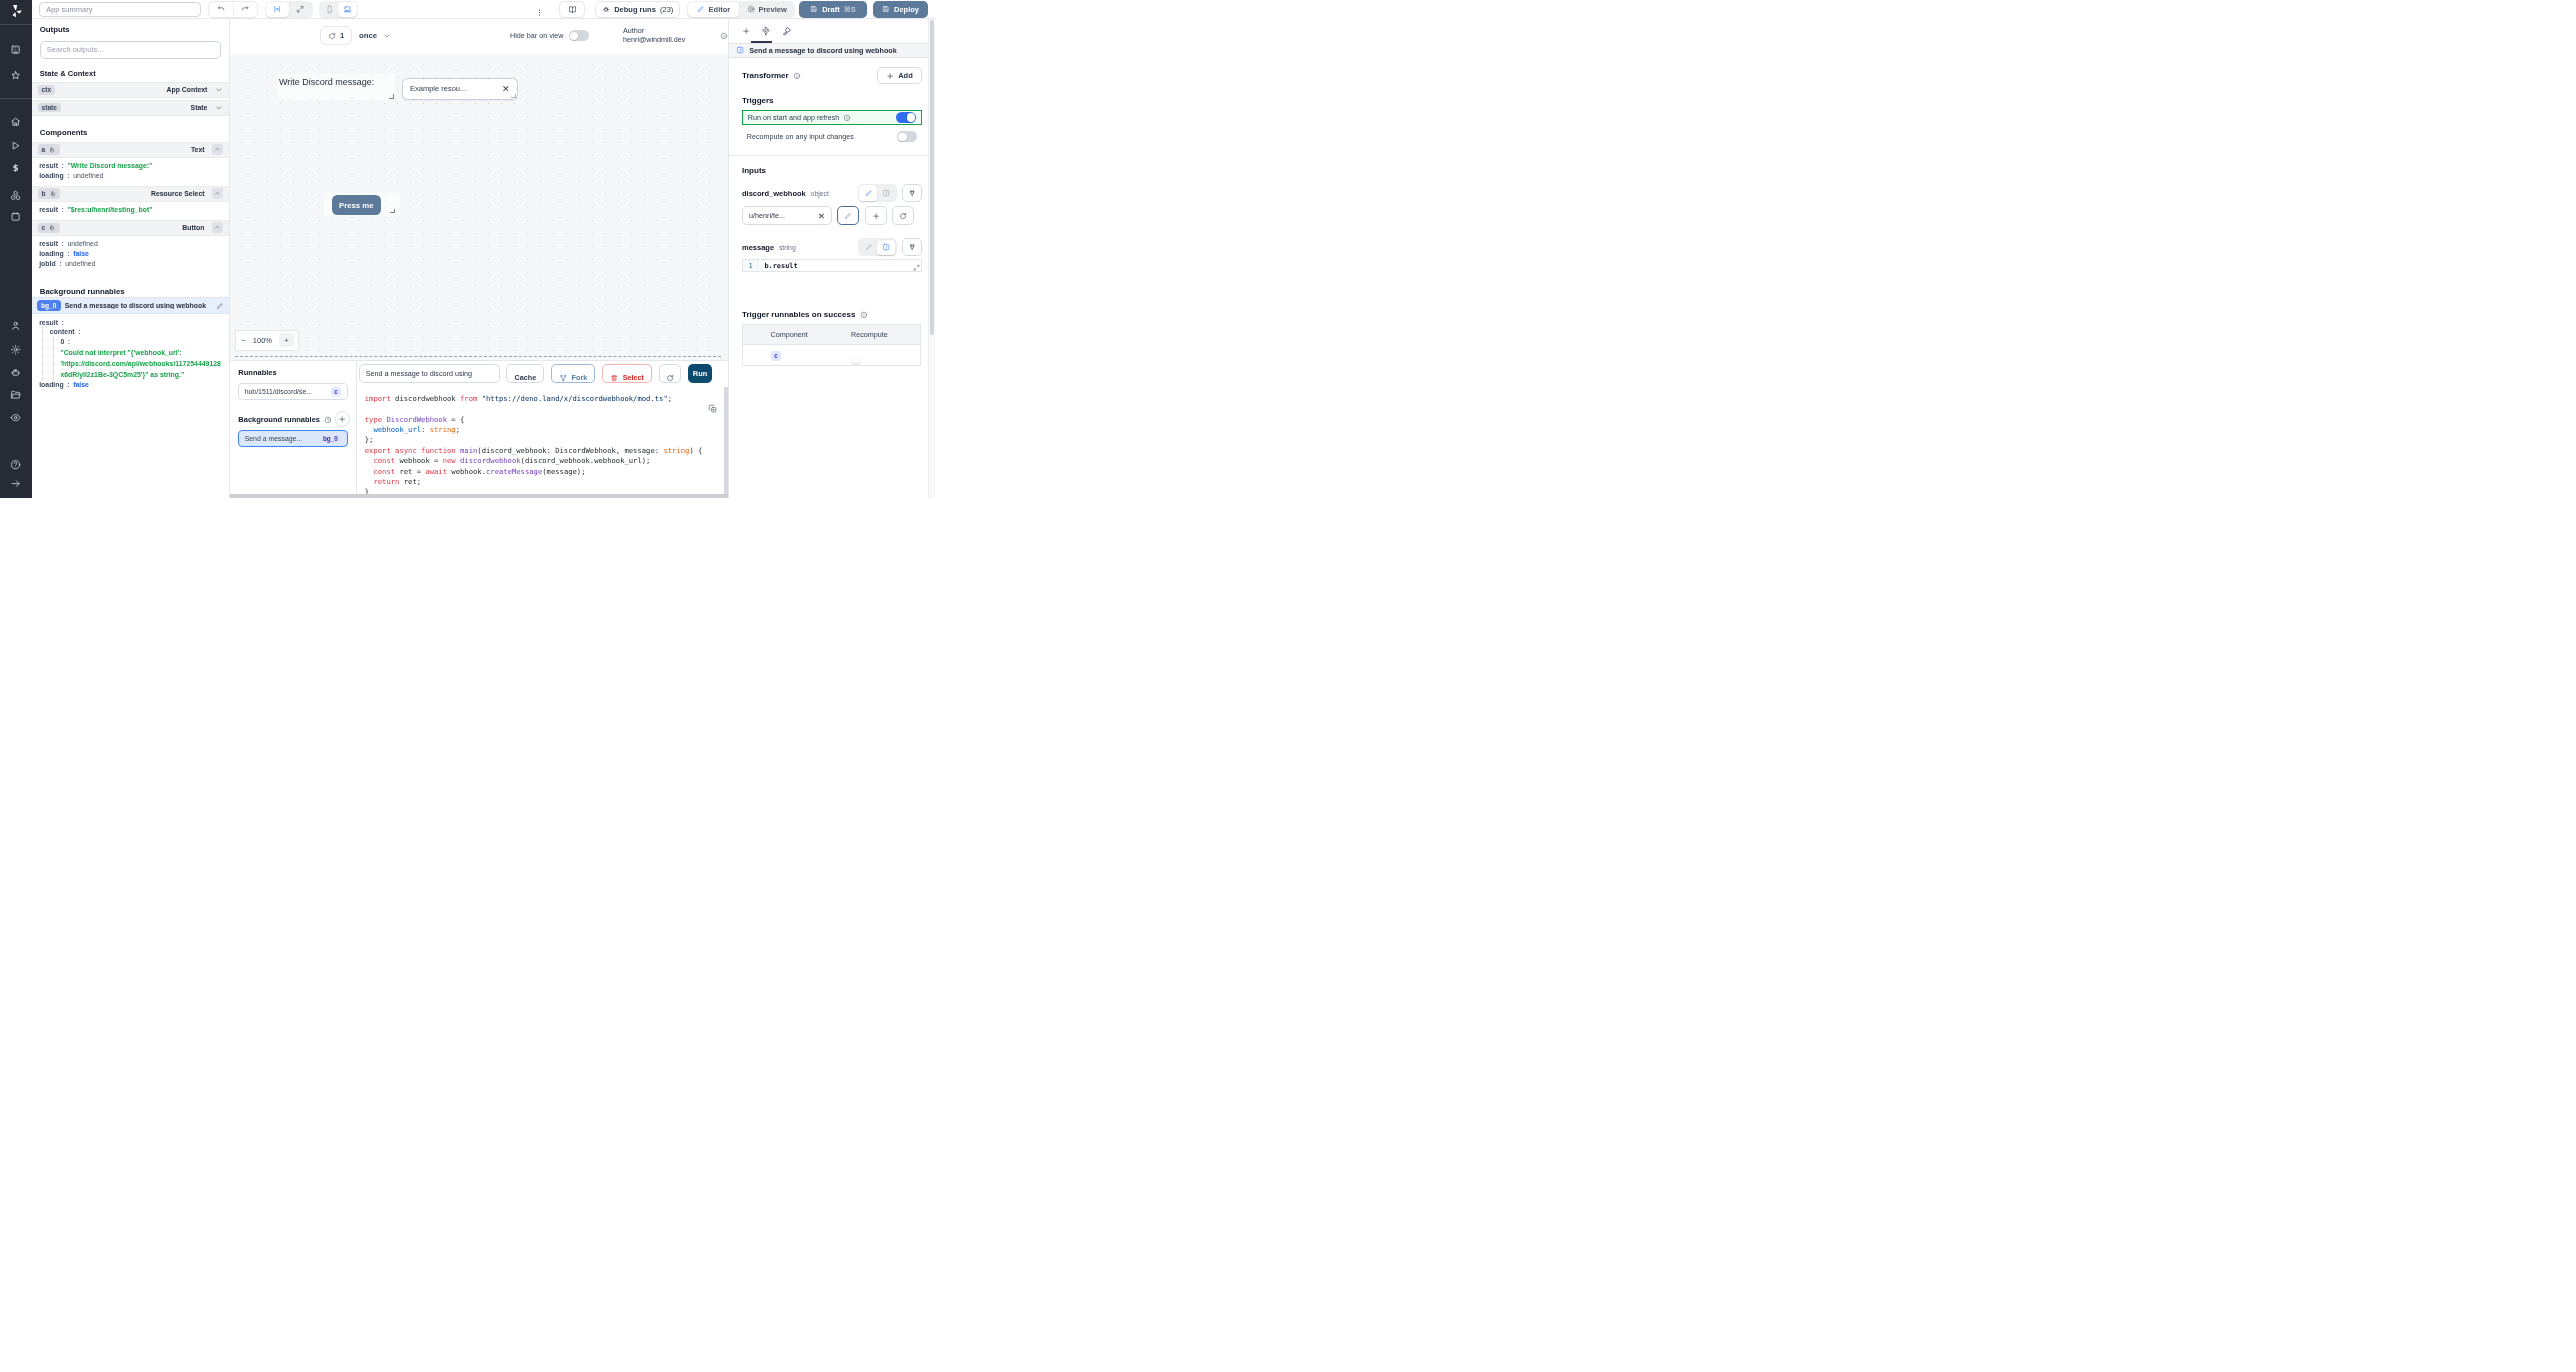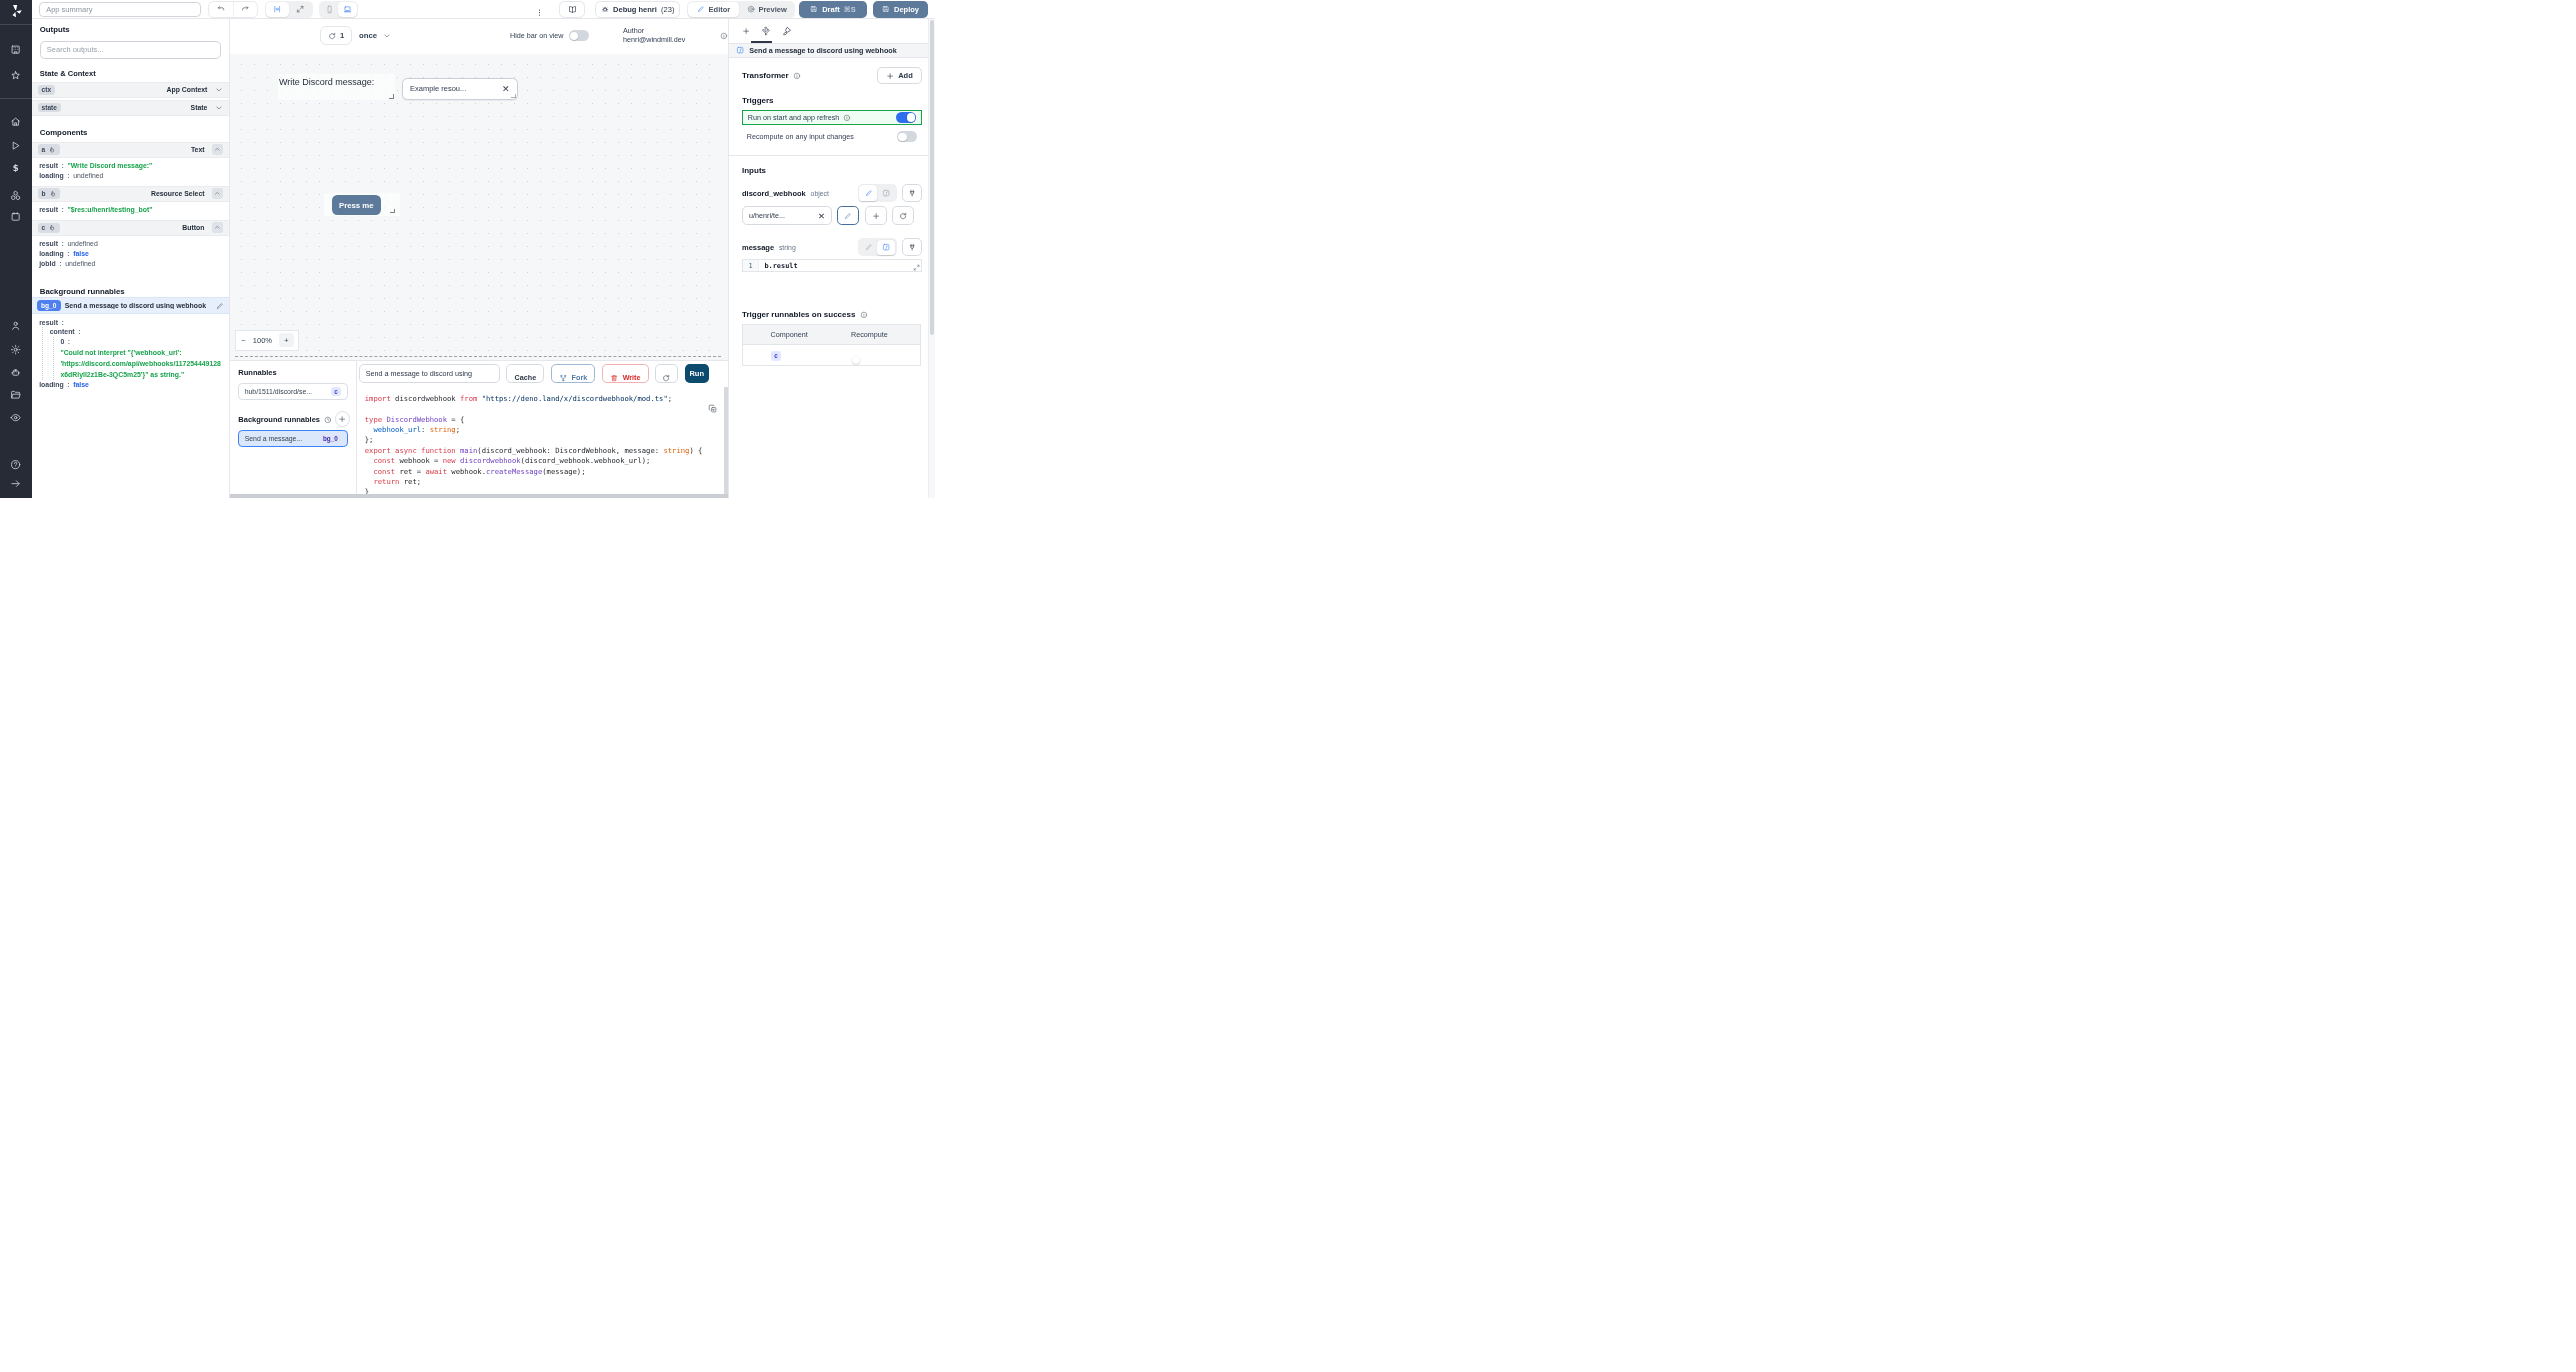--- a/index.html
+++ b/index.html
@@ -273,21 +273,21 @@
           </svg>
         </span>
     </div>
     <div class="tb-abs pill-btn" style="left:563px;top:0.6px;width:85px;height:17.3px">
       <span class="icon">
           <svg width="8.3" height="8.3" viewBox="0 0 24 24" fill="none" stroke="currentColor" stroke-width="1.7" stroke-linecap="round" stroke-linejoin="round">
             <circle cx="12" cy="13.5" r="4.5"></circle>
             <path d="M9 10a3 3 0 0 1 6 0M8.6 10.3 7 8.7M15.4 10.3 17 8.7M7.5 13.5h-3M19.5 13.5h-3M8.5 16.5l-2 2M15.5 16.5l2 2"></path>
           </svg>
         </span>
-      <span>Debug henri</span>
+      <span>Debug runs</span>
       <span style="font-weight:400">(23)</span>
     </div>
     <div class="tb-abs seg" style="left:655px;top:0.6px;height:17.3px">
       <span class="segcell active" style="width:51px">
         <span class="icon blue">
             <svg width="7.8" height="7.8" viewBox="0 0 24 24" fill="none" stroke="currentColor" stroke-width="1.7" stroke-linecap="round" stroke-linejoin="round">
               <path d="M4.5 19.5l1.2-4L15.5 5.7a1.6 1.6 0 0 1 2.3 0l.5.5a1.6 1.6 0 0 1 0 2.3L8.5 18.3Z"></path>
             </svg>
           </span>
         <span>Editor</span>
@@ -711,21 +711,21 @@
                 </svg>
               </span>
             <span>Fork</span>
           </div>
           <div class="ch-btn clear">
             <span class="icon">
                 <svg width="8.3" height="8.3" viewBox="0 0 24 24" fill="none" stroke="currentColor" stroke-width="1.7" stroke-linecap="round" stroke-linejoin="round">
                   <path d="M4.5 6.5h15M9.5 6.5V4.5h5v2M6.5 6.5l.8 13h9.4l.8-13M10 10v6M14 10v6"></path>
                 </svg>
               </span>
-            <span>Write</span>
+            <span>Select</span>
           </div>
           <div class="ch-btn iconbtn">
               <span class="icon">
                 <svg width="8.3" height="8.3" viewBox="0 0 24 24" fill="none" stroke="currentColor" stroke-width="1.7" stroke-linecap="round" stroke-linejoin="round">
                   <path d="M19.5 12a7.5 7.5 0 1 1-2.1-5.2"></path>
                   <path d="M19.5 3.5v4.5H15"></path>
                 </svg>
               </span>
             </div>
           <div class="run-btn">

